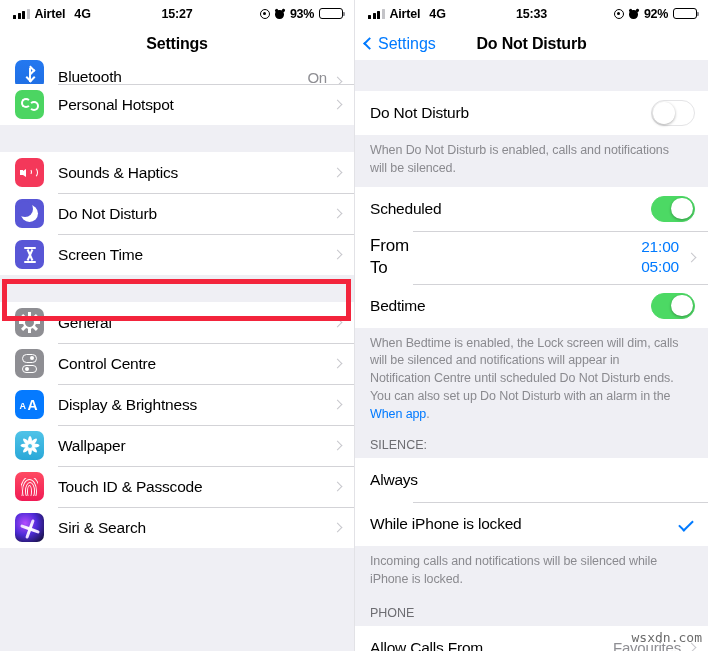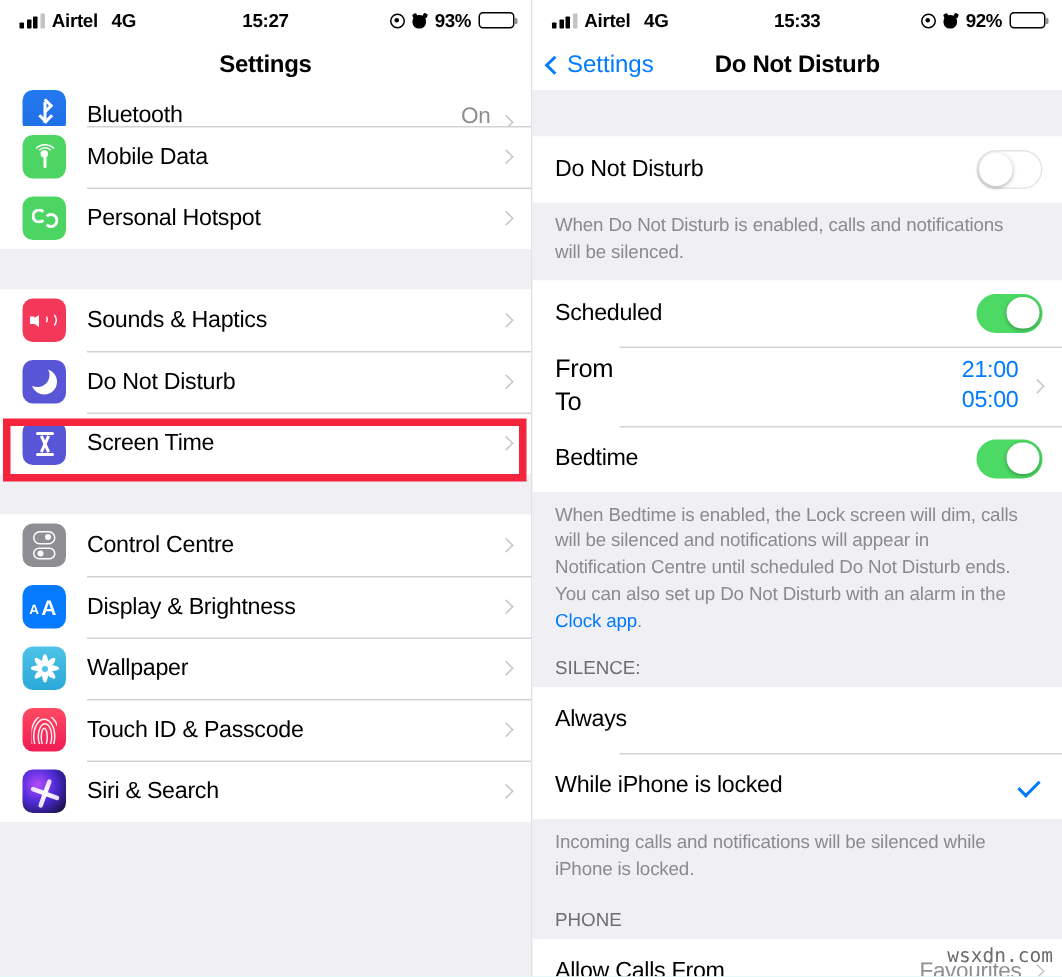--- a/index.html
+++ b/index.html
@@ -349,32 +349,20 @@
         <div class="row clipped">
           <span class="ico ic-bt glyph-bt">
               <span class="b1"></span>
               <span class="b2"></span>
             </span>
           <span class="lbl">Bluetooth</span>
           <span class="val">On</span>
           <span class="chev"></span>
         </div>
         <div class="row">
-          <span class="ico ic-cell">
-            <span class="glyph-cell">
-                <span class="a2 arc"></span>
-                <span class="a1 arc"></span>
-                <span class="dot"></span>
-                <span class="tower"></span>
-              </span>
-          </span>
-          <span class="lbl">Mobile Data</span>
-          <span class="chev alone"></span>
-        </div>
-        <div class="row">
           <span class="ico ic-hotspot">
             <span class="glyph-hotspot">
                 <span class="r1"></span>
                 <span class="r2"></span>
               </span>
           </span>
           <span class="lbl">Personal Hotspot</span>
           <span class="chev alone"></span>
         </div>
       </div>
@@ -411,20 +399,33 @@
               </span>
           </span>
           <span class="lbl">Screen Time</span>
           <span class="chev alone"></span>
         </div>
       </div>
 
       <div class="gap" style="height:27px"></div>
 
       <div class="group">
+        <div class="row">
+          <span class="ico ic-general">
+            <span class="glyph-gear">
+                <span class="t"></span>
+                <span class="t2"></span>
+                <span class="t3"></span>
+                <span class="t4"></span>
+                <span class="inner"></span>
+              </span>
+          </span>
+          <span class="lbl">General</span>
+          <span class="chev alone"></span>
+        </div>
         <div class="row">
           <span class="ico ic-control">
             <span class="glyph-ctrl">
                 <span class="pill p1"></span>
                 <span class="k k1"></span>
                 <span class="pill p2"></span>
                 <span class="k k2"></span>
               </span>
           </span>
           <span class="lbl">Control Centre</span>
@@ -559,21 +560,21 @@
           </span>
         </div>
         <div class="row tall">
           <span class="lbl">Bedtime</span>
           <span class="toggle on">
               <span class="knob"></span>
             </span>
         </div>
       </div>
 
-      <div class="footnote"><span>When Bedtime is enabled, the Lock screen will dim, calls will be silenced and notifications will appear in Notification Centre until scheduled Do Not Disturb ends. You can also set up Do Not Disturb with an alarm in the </span><a href="#">Clock app</a><span>.</span></div>
+      <div class="footnote"><span>When Bedtime is enabled, the Lock screen will dim, calls will be silenced and notifications will appear in Notification Centre until scheduled Do Not Disturb ends. You can also set up Do Not Disturb with an alarm in the </span><a href="#">When app</a><span>.</span></div>
 
       <div class="sec-hdr" style="height:26px">SILENCE:</div>
 
       <div class="group">
         <div class="row tall">
           <span class="lbl">Always</span>
         </div>
         <div class="row tall">
           <span class="lbl">While iPhone is locked</span>
           <span class="check"></span>

